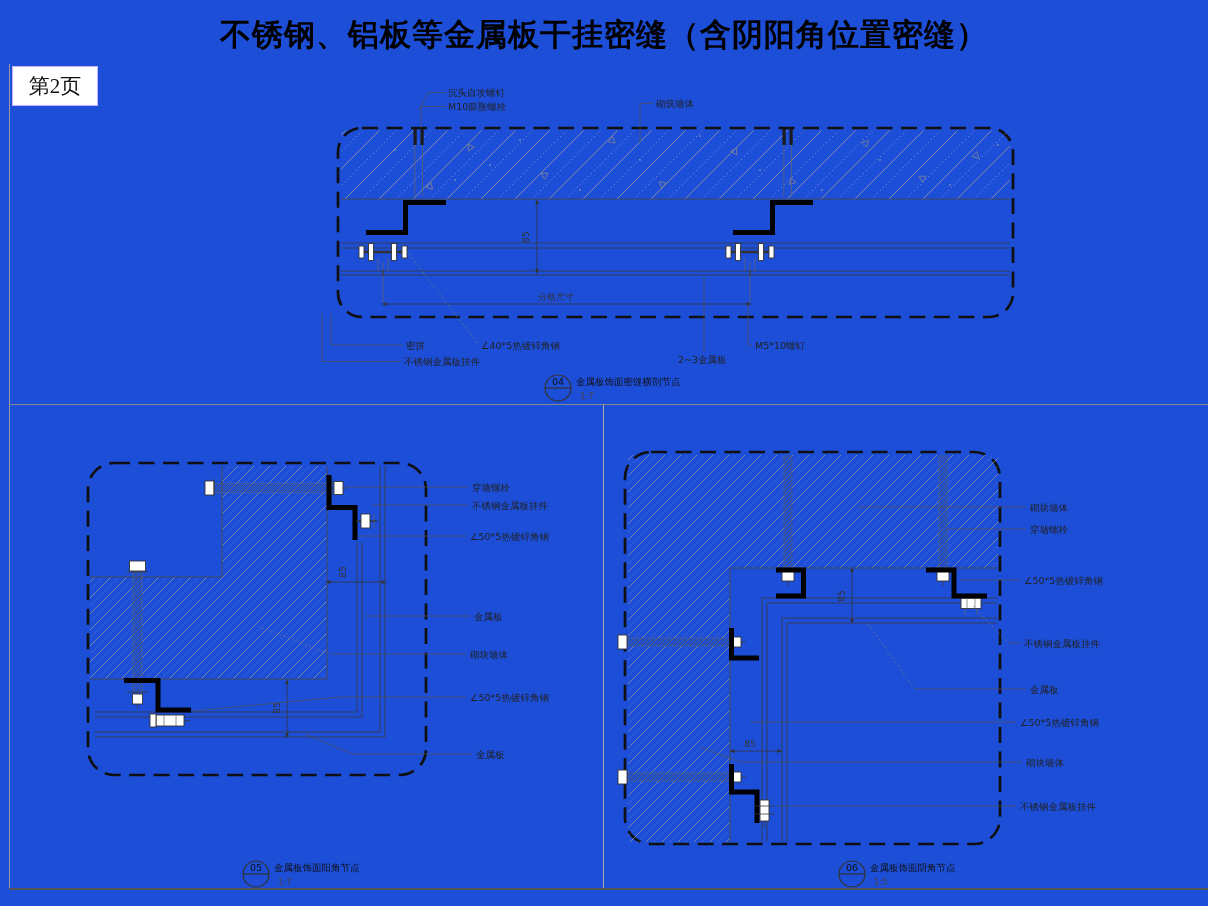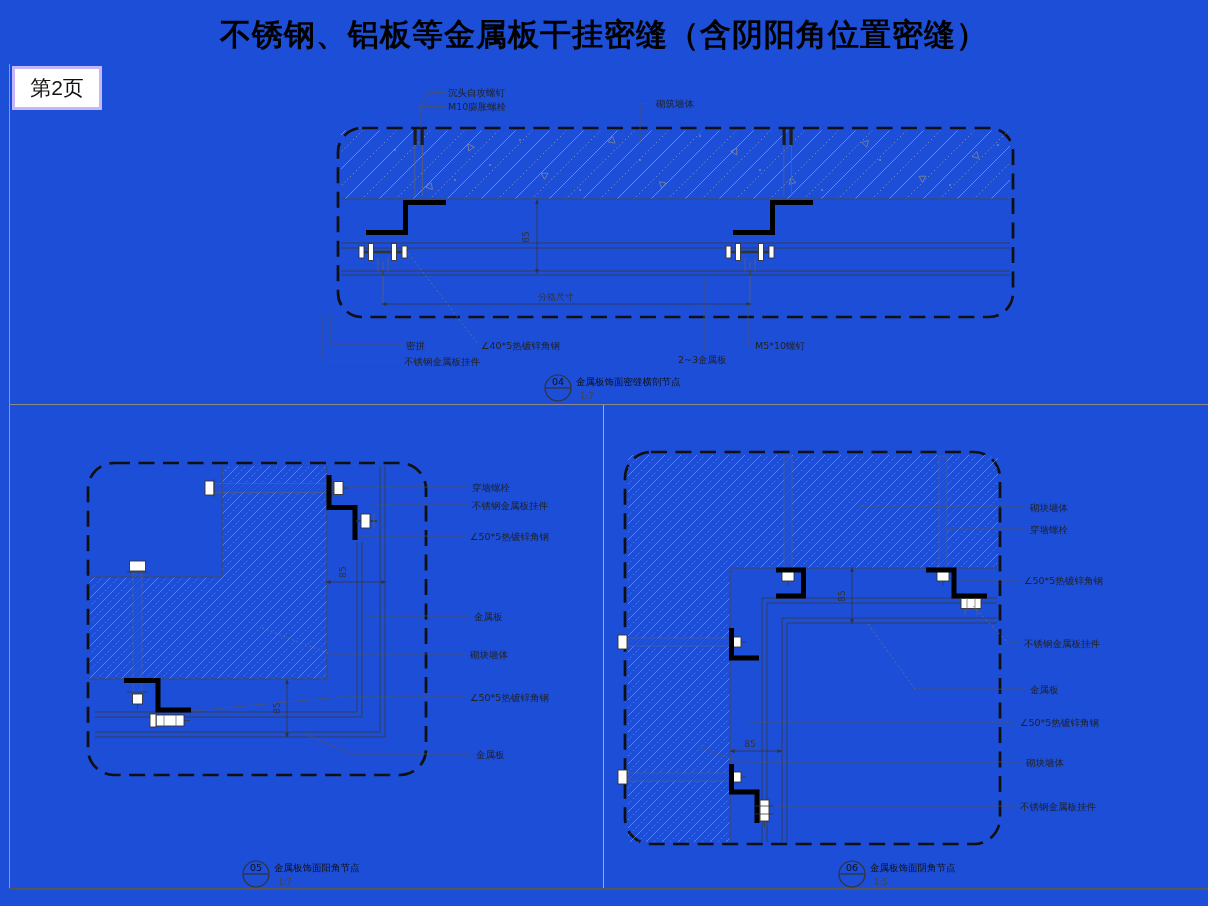--- a/index.html
+++ b/index.html
@@ -2,22 +2,22 @@
 <html><head>
 <meta charset="utf-8">
 <style>
   html,body{margin:0;padding:0;background:#e8e8e8;}
   #sheet{position:relative;width:1208px;height:906px;background:#1d4ed8;overflow:hidden;
          font-family:"DejaVu Sans",sans-serif;}
   #sheet-title{position:absolute;left:0;top:14px;width:100%;text-align:center;
          font-family:"Liberation Serif","DejaVu Serif",serif;font-weight:bold;
          font-size:31px;letter-spacing:1px;color:#000;}
   #page-box{position:absolute;left:12px;top:66px;width:84px;height:38px;
-         border:3px solid #c4b5fd;display:flex;align-items:center;justify-content:center;
-         font-family:Liberation Sans, sans-serif;font-size:21px;color:#111;background:#fff;}
+         border:1px solid #c4b5fd;display:flex;align-items:center;justify-content:center;
+         font-family:Liberation Serif, serif;font-size:21px;color:#111;background:#fff;}
   .frame{position:absolute;background:#999;}
   #frame-left{left:9px;top:64px;width:1px;height:826px;}
   #frame-mid{left:9px;top:404px;width:1199px;height:1px;background:#8a8a8a;}
   #frame-vdiv{left:603px;top:405px;width:1px;height:484px;background:#ababab;}
   #frame-bottom{left:9px;top:888px;width:1199px;height:2px;background:#555;}
   svg{position:absolute;}
   .ln{stroke:#3a3a3a;stroke-width:.8;fill:none;}
   .ln2{stroke:#474747;stroke-width:.9;fill:none;}
   .ln3{stroke:#666;stroke-width:.7;fill:none;}
   .lead{stroke:#555;stroke-width:.7;fill:none;}

